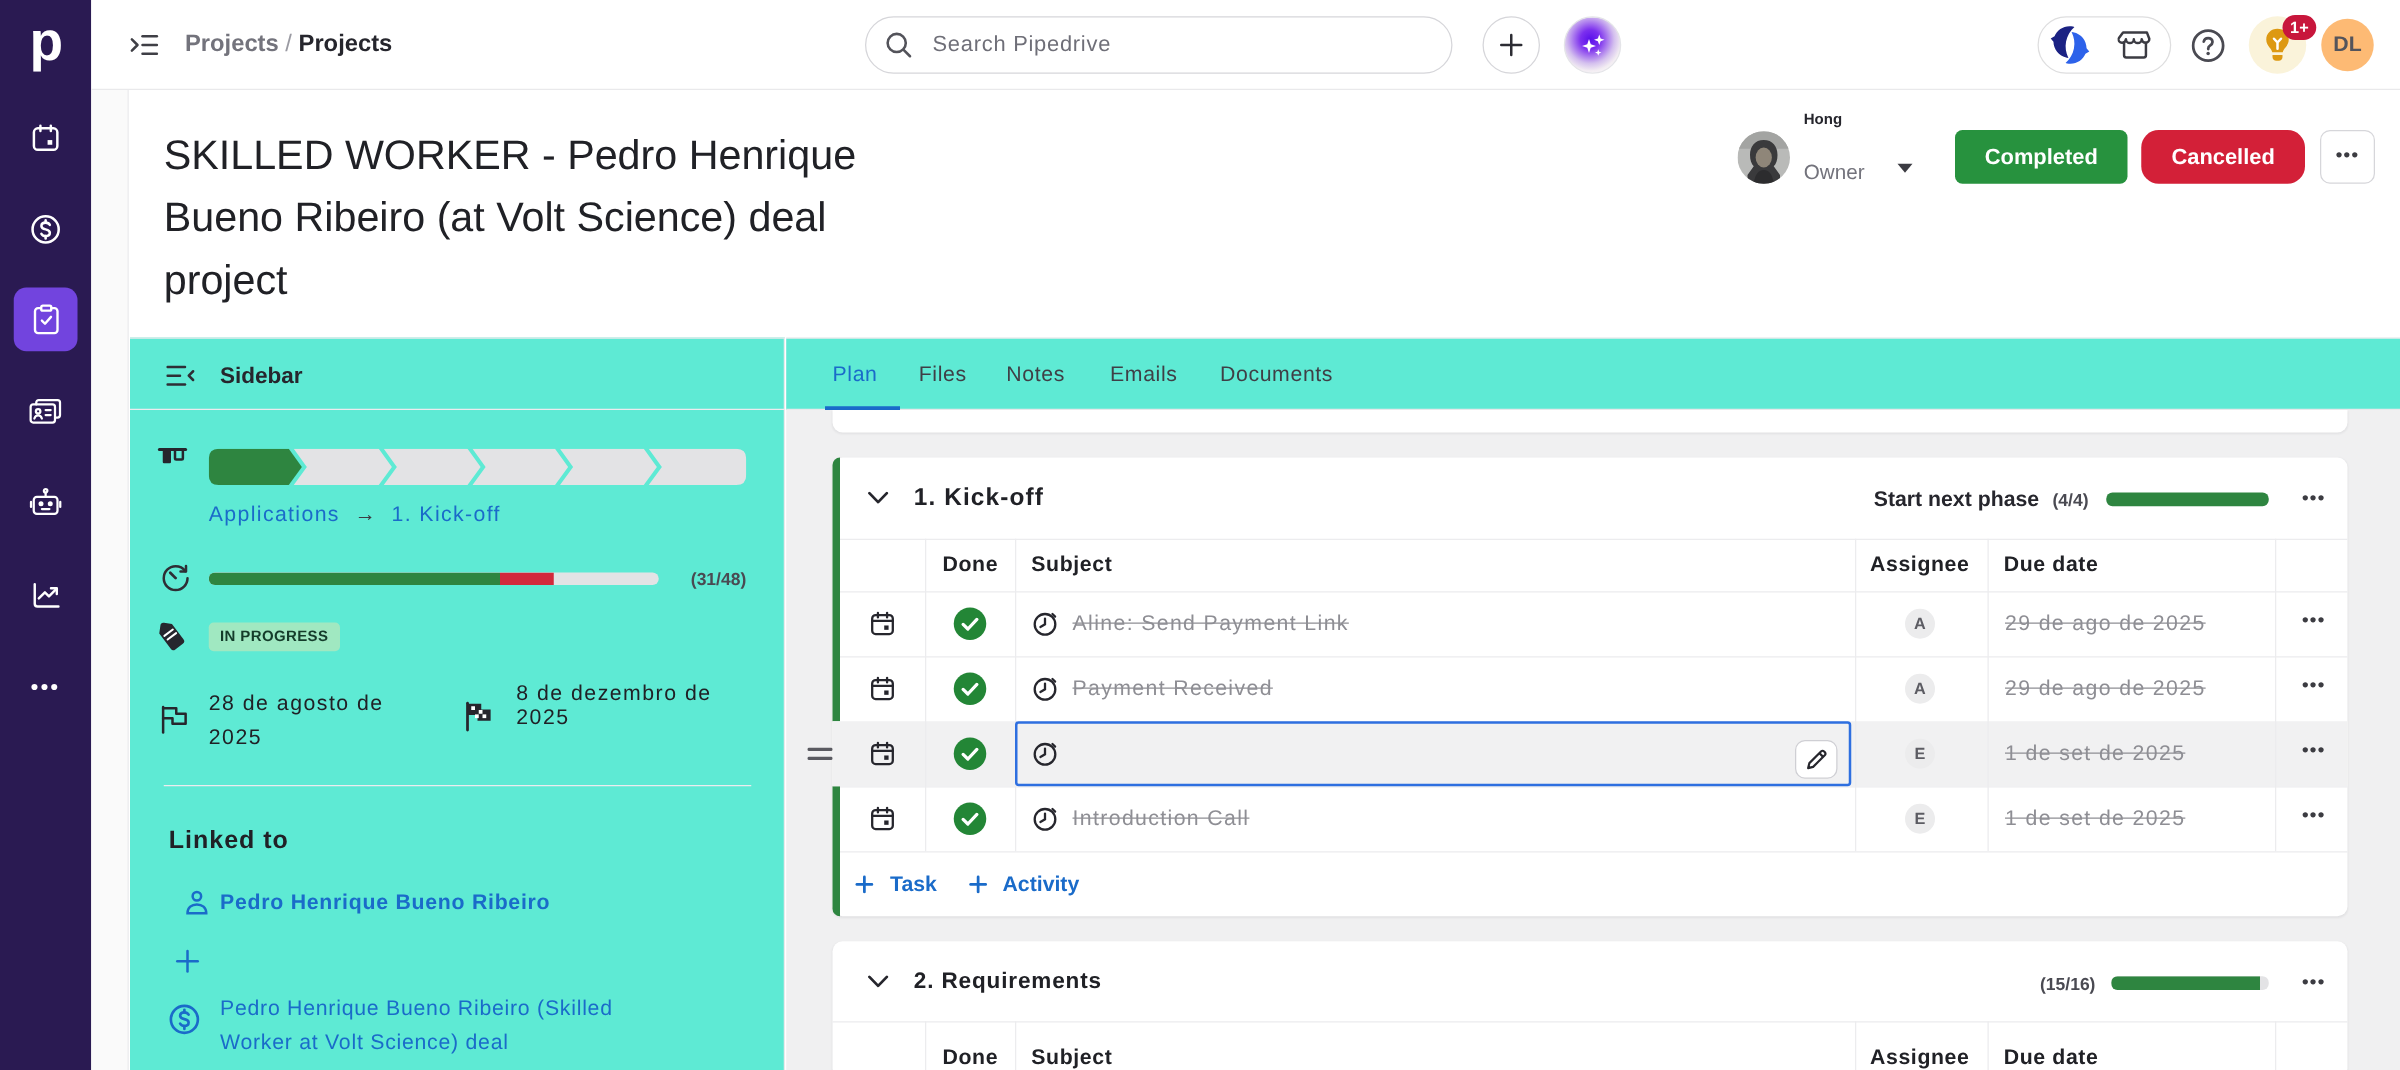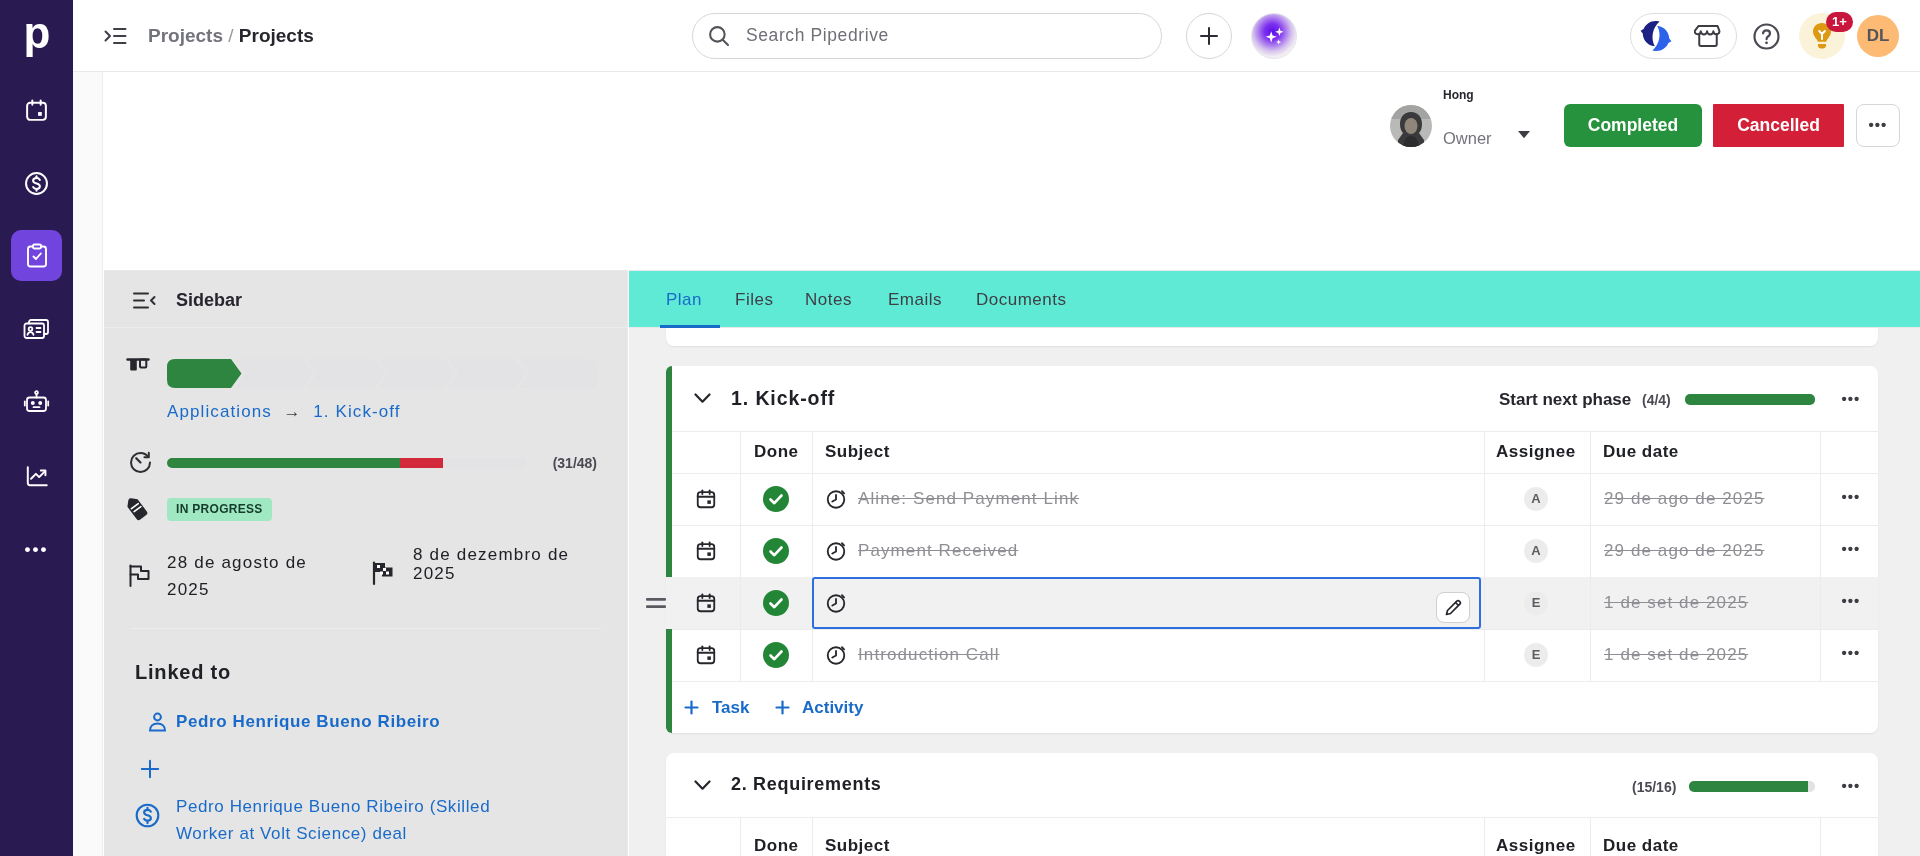--- a/index.html
+++ b/index.html
@@ -2,21 +2,21 @@
 <html><head>
 <meta charset="utf-8">
 <style>
 * { margin:0; padding:0; box-sizing:border-box; }
 html,body { width:1920px; height:856px; overflow:hidden; font-family:"Liberation Sans",sans-serif; background:#fff; }
 .abs { position:absolute; }
 #nav { position:absolute; left:0; top:0; width:73px; height:856px; background:#2a1a52; }
 #topbar { position:absolute; left:73px; top:0; width:1847px; height:72px; background:#fff; border-bottom:1px solid #e9e9eb; }
 #leftstrip { position:absolute; left:73px; top:72px; width:30px; height:784px; background:#fafafa; border-right:1px solid #ececee; }
 #titlebar { position:absolute; left:104px; top:72px; width:1816px; height:198px; background:#fff; }
-#sidepanel { position:absolute; left:104px; top:270px; width:524px; height:586px; background:#e5e5e5; border-top:1px solid #e9e9eb; border-right:1px solid #e9e9eb; }
+#sidepanel { position:absolute; left:104px; top:270px; width:524px; height:586px; background:#5eead4; border-top:1px solid #e9e9eb; border-right:1px solid #e9e9eb; }
 #main { position:absolute; left:629px; top:270px; width:1291px; height:586px; background:#f0f0f1; border-top:1px solid #e9e9eb; }
 #tabbar { position:absolute; left:0; top:0; width:1291px; height:57px; background:#5eead4; border-bottom:1px solid #e9e9eb; }
 .tab { position:absolute; top:0; height:57px; line-height:57px; font-size:17px; color:#3f3f46; letter-spacing:0.5px; }
 .card { position:absolute; background:#fff; border-radius:8px; box-shadow:0 1px 2px rgba(30,30,40,.07); }
 .vline { position:absolute; width:1px; background:#ececee; }
 .hline { position:absolute; height:1px; background:#ececee; }
 .strike { text-decoration:line-through; letter-spacing:1.1px; }
 .gray { color:#8e8e94; }
 .dots3 { font-weight:700; color:#3c3c42; font-size:15px; letter-spacing:1px; }
 .avcircle { position:absolute; width:24px; height:24px; border-radius:50%; background:#ececed; color:#5c5c63; font-size:13px; font-weight:700; text-align:center; line-height:24px; }
@@ -115,41 +115,42 @@
   <svg class="abs" style="left:1736px;top:21px" width="26" height="30" viewBox="0 0 26 30">
     <path d="M13 2 C7.7 2 4 5.8 4 10.6 c0 2.8 1.3 4.7 2.6 6.3 1 1.2 1.9 2.3 2.2 3.8 h8.4 c.3-1.5 1.2-2.6 2.2-3.8 1.3-1.6 2.6-3.5 2.6-6.3 C22 5.8 18.3 2 13 2 z" fill="#dd9912"></path>
     <path d="M9 23 h8 v1.6 c0 1.7-1.4 3-3 3 h-2 c-1.6 0-3-1.3-3-3 z" fill="#dd9912"></path>
     <path d="M10.2 10 l2.8 3 2.8-3 M13 13 v5" stroke="#fff" stroke-width="2" fill="none" stroke-linecap="round" stroke-linejoin="round"></path>
   </svg>
   <div class="abs" style="left:1753px;top:12px;width:27px;height:20px;border-radius:10px;background:#c8163c;color:#fff;font-size:13px;font-weight:700;text-align:center;line-height:20px">1+</div>
   <div class="abs" style="left:1784px;top:15px;width:42px;height:42px;border-radius:50%;background:#fdba74;color:#54545b;font-size:17px;font-weight:700;text-align:center;line-height:42px">DL</div>
 </div>
 <div id="leftstrip"></div>
 <div id="titlebar">
+  <div class="abs" style="left:27px;top:27px;width:620px;font-size:33px;line-height:50px;font-weight:500;color:#202126">SKILLED WORKER - Pedro Henrique Bueno Ribeiro (at Volt Science) deal project</div>
   <svg class="abs" style="left:1286px;top:33px" width="42" height="42" viewBox="0 0 42 42">
     <defs>
         <clipPath id="avc">
           <circle cx="21" cy="21" r="21"></circle>
         </clipPath>
       </defs>
     <g clip-path="url(#avc)">
       <rect width="42" height="42" fill="#b9bab8"></rect>
       <rect x="0" y="0" width="42" height="14" fill="#a3a4a2"></rect>
       <path d="M21 7 c-7 0-11 5-11 12 0 4 1 7 3 9 l-5 7 v7 h26 v-7 l-5-7 c2-2 3-5 3-9 0-7-4-12-11-12 z" fill="#3a3a3c"></path>
       <ellipse cx="21" cy="21" rx="6.5" ry="8" fill="#8f8679"></ellipse>
       <path d="M13 42 c1-8 4-11 8-11 s7 3 8 11 z" fill="#2c2c2e"></path>
     </g>
   </svg>
   <div class="abs" style="left:1339px;top:16px;font-size:12px;font-weight:700;color:#26262d">Hong</div>
   <div class="abs" style="left:1339px;top:57px;font-size:16.5px;color:#73737c">Owner</div>
   <svg class="abs" style="left:1413px;top:58px" width="14" height="9" viewBox="0 0 14 9" fill="#3c3c43">
       <path d="M1 1 h12 L7 8.2 Z"></path>
     </svg>
   <div class="abs" style="left:1460px;top:32px;width:138px;height:43px;border-radius:6px;background:#27923e;color:#fff;font-size:17.5px;font-weight:700;text-align:center;line-height:43px">Completed</div>
-  <div class="abs" style="left:1609px;top:32px;width:131px;height:43px;border-radius:1px;background:#d32038;color:#fff;font-size:17.5px;font-weight:700;text-align:center;line-height:43px">Cancelled</div>
+  <div class="abs" style="left:1609px;top:32px;width:131px;height:43px;border-radius:14px;background:#d32038;color:#fff;font-size:17.5px;font-weight:700;text-align:center;line-height:43px">Cancelled</div>
   <div class="abs" style="left:1752px;top:32px;width:44px;height:43px;border-radius:8px;background:#fff;border:1px solid #d6d6da;text-align:center;line-height:40px"><span class="dots3">•••</span></div>
 </div>
 <div id="sidepanel">
   <svg class="abs" style="left:29px;top:21px" width="23" height="17" viewBox="0 0 23 17" fill="none" stroke="#2e2e35" stroke-width="2" stroke-linecap="round">
     <line x1="1" y1="1.5" x2="15" y2="1.5"></line>
       <line x1="1" y1="8.5" x2="11" y2="8.5"></line>
       <line x1="1" y1="15.5" x2="15" y2="15.5"></line>
       <polyline points="21.5,5 18,8.5 21.5,12" stroke-linejoin="round"></polyline>
   </svg>
   <div class="abs" style="left:72px;top:19px;font-size:18px;font-weight:700;color:#26262d">Sidebar</div>

